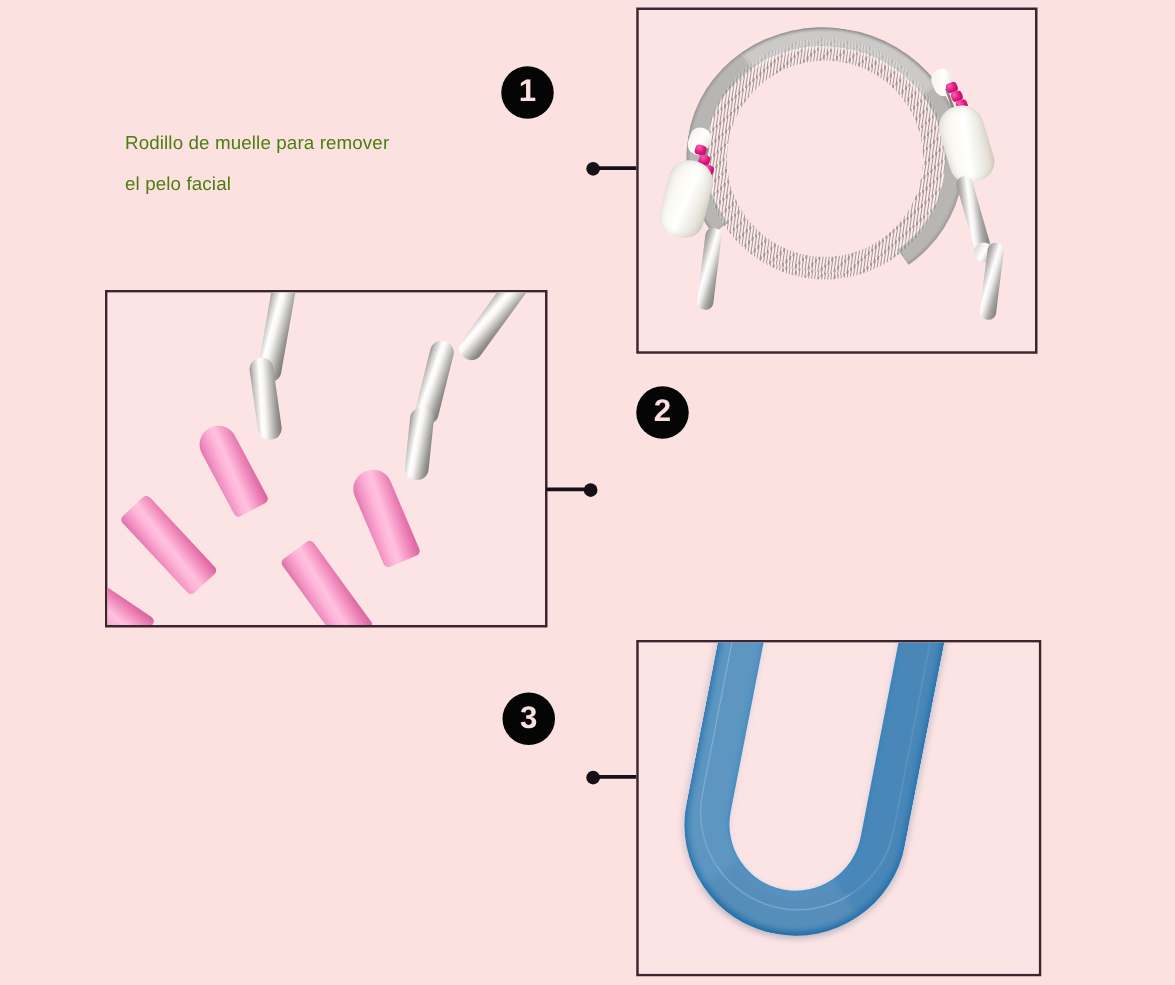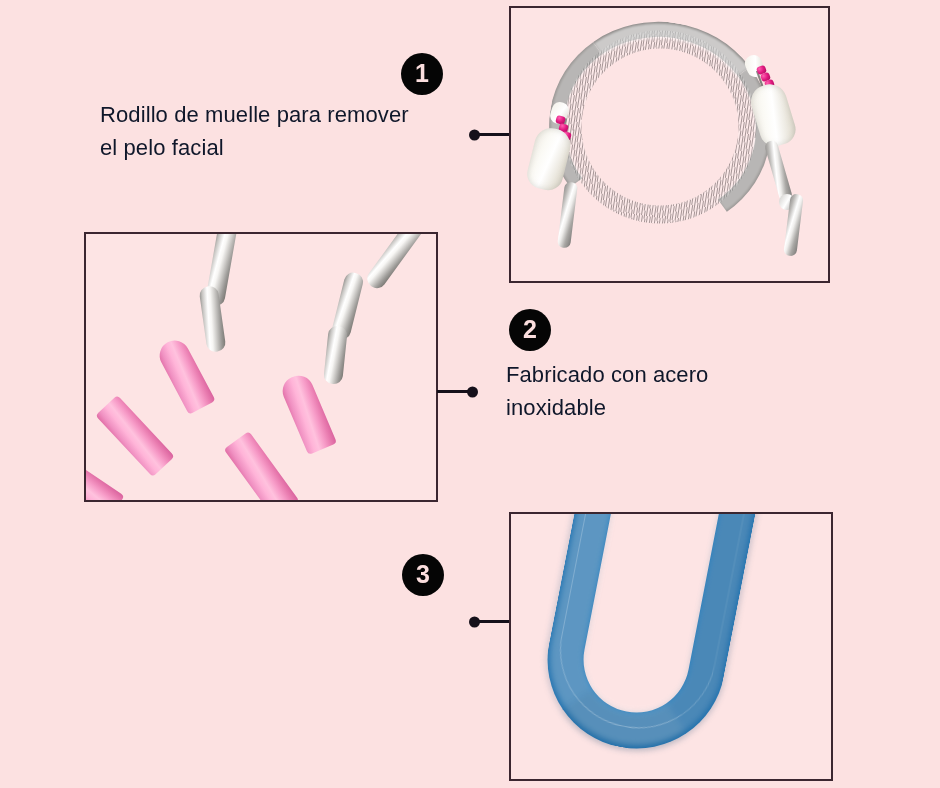--- a/index.html
+++ b/index.html
@@ -17,22 +17,22 @@
 
   #page-root {
     position: absolute;
     inset: 0;
     background: #fce1e1;
   }
 
   
   .feature-text {
     position: absolute;
-    color: #0f172a;
-    font-size: 22px;
+    color: #4d7c0f;
+    font-size: 15px;
     line-height: 33px;
     letter-spacing: 0.1px;
     white-space: pre-line;
     font-weight: 400;
   }
 
   
   .badge {
     position: absolute;
     width: 42px;
@@ -346,22 +346,20 @@
       <div class="rod chrome" style="left:252px; top:38px; width:19px; height:68px; transform:rotate(14deg);"></div>
       <div class="rod chrome" style="left:240px; top:92px; width:19px; height:58px; transform:rotate(6deg);"></div>
       <div class="rod pink" style="left:206px; top:140px; width:31px; height:78px; transform:rotate(-23deg); border-radius:15px 15px 4px 4px;"></div>
       <div class="rod pink" style="left:160px; top:198px; width:31px; height:86px; transform:rotate(-36deg); border-radius:4px;"></div>
 
     </div>
   </div>
 
   <div class="badge" style="left:509px; top:309px;">2</div>
 
-  <div class="feature-text" style="left:506px; top:358px; width:330px;">Fabricado con acero
-inoxidable</div>
 
   <div class="connector" style="left:437px; top:390px; width:40px;">
     <span class="dot right"></span>
   </div>
 
   <div class="badge" style="left:402px; top:554px;">3</div>
 
 
   <div class="connector" style="left:470px; top:620px; width:40px;">
     <span class="dot left"></span>

